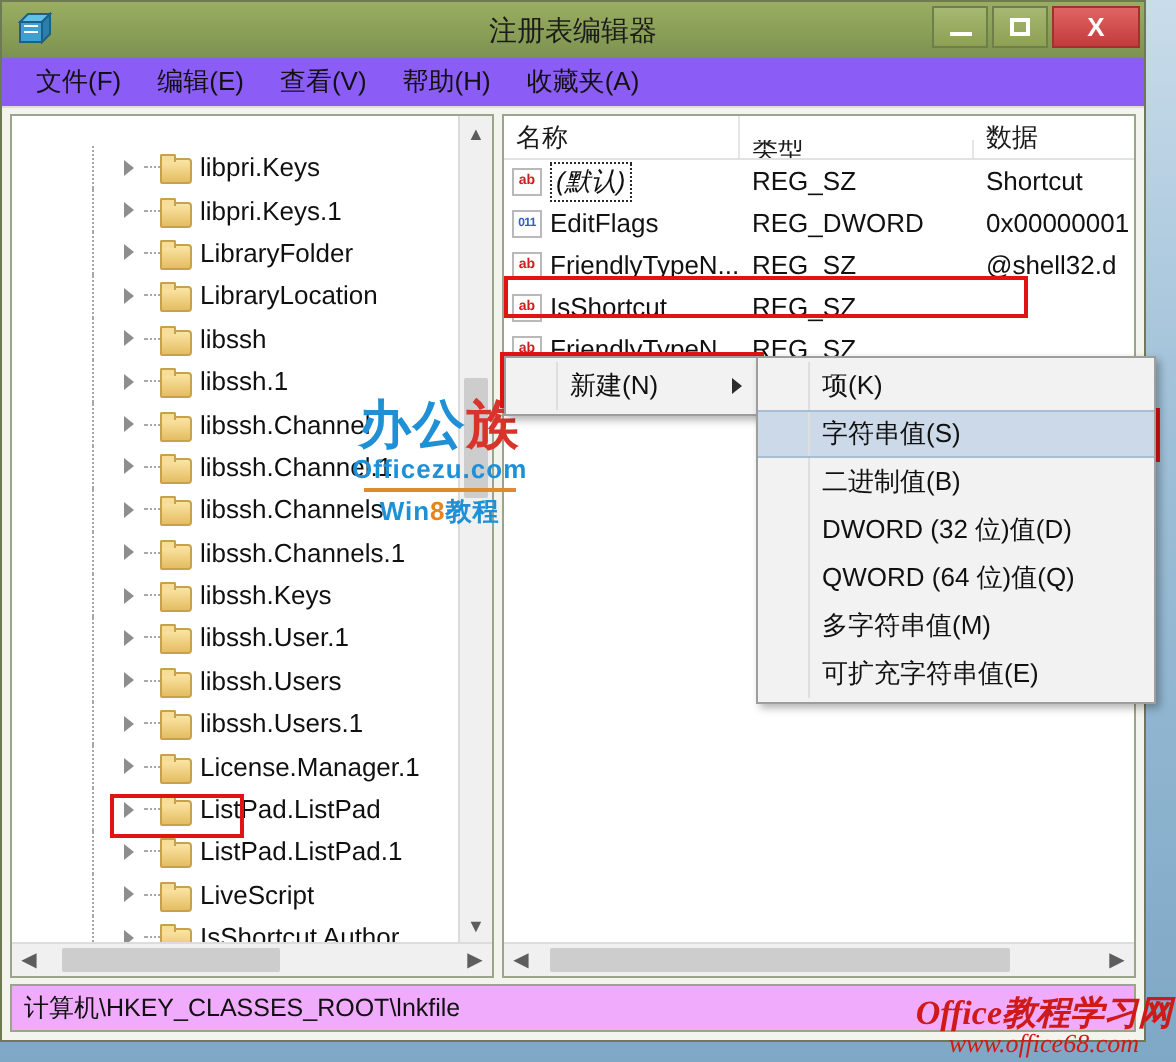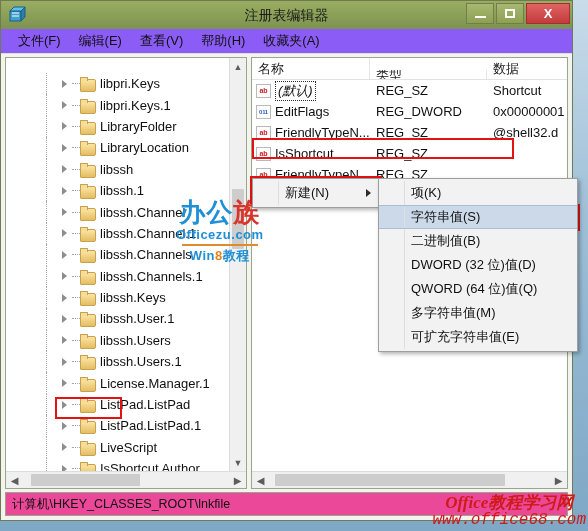--- a/index.html
+++ b/index.html
@@ -289,21 +289,21 @@
     border-left: 5px solid #2c2c2c;
     border-top: 4px solid transparent;
     border-bottom: 4px solid transparent;
   }
 
   
   .statusbar {
     height: 24px; flex: 0 0 24px;
     margin: 3px 4px 4px 4px;
     border: 1px solid #9aa58c;
-    background: #ec4899;
+    background: #f0abfc;
     display: flex; align-items: center;
     padding-left: 6px;
     font-size: 12.5px; color: #101010;
     white-space: nowrap;
   }
 
   
   .wm-center {
     position: absolute;
     left: 176px; top: 200px;
@@ -343,23 +343,23 @@
     text-align: center;
     line-height: 1.05;
   }
   .wm-corner .l1 {
     font-size: 17px; font-weight: bold;
     color: #cf1a1a;
     font-family: "Liberation Serif", serif;
     font-style: italic;
   }
   .wm-corner .l2 {
-    font-size: 16px;
+    font-size: 13px;
     color: #cf1a1a;
-    font-family: Liberation Mono, monospace;
+    font-family: Liberation Serif, serif;
     font-style: italic;
   }
 </style>
 </head>
 <body>
 
 <div id="app">
 
   <div class="window">
 

